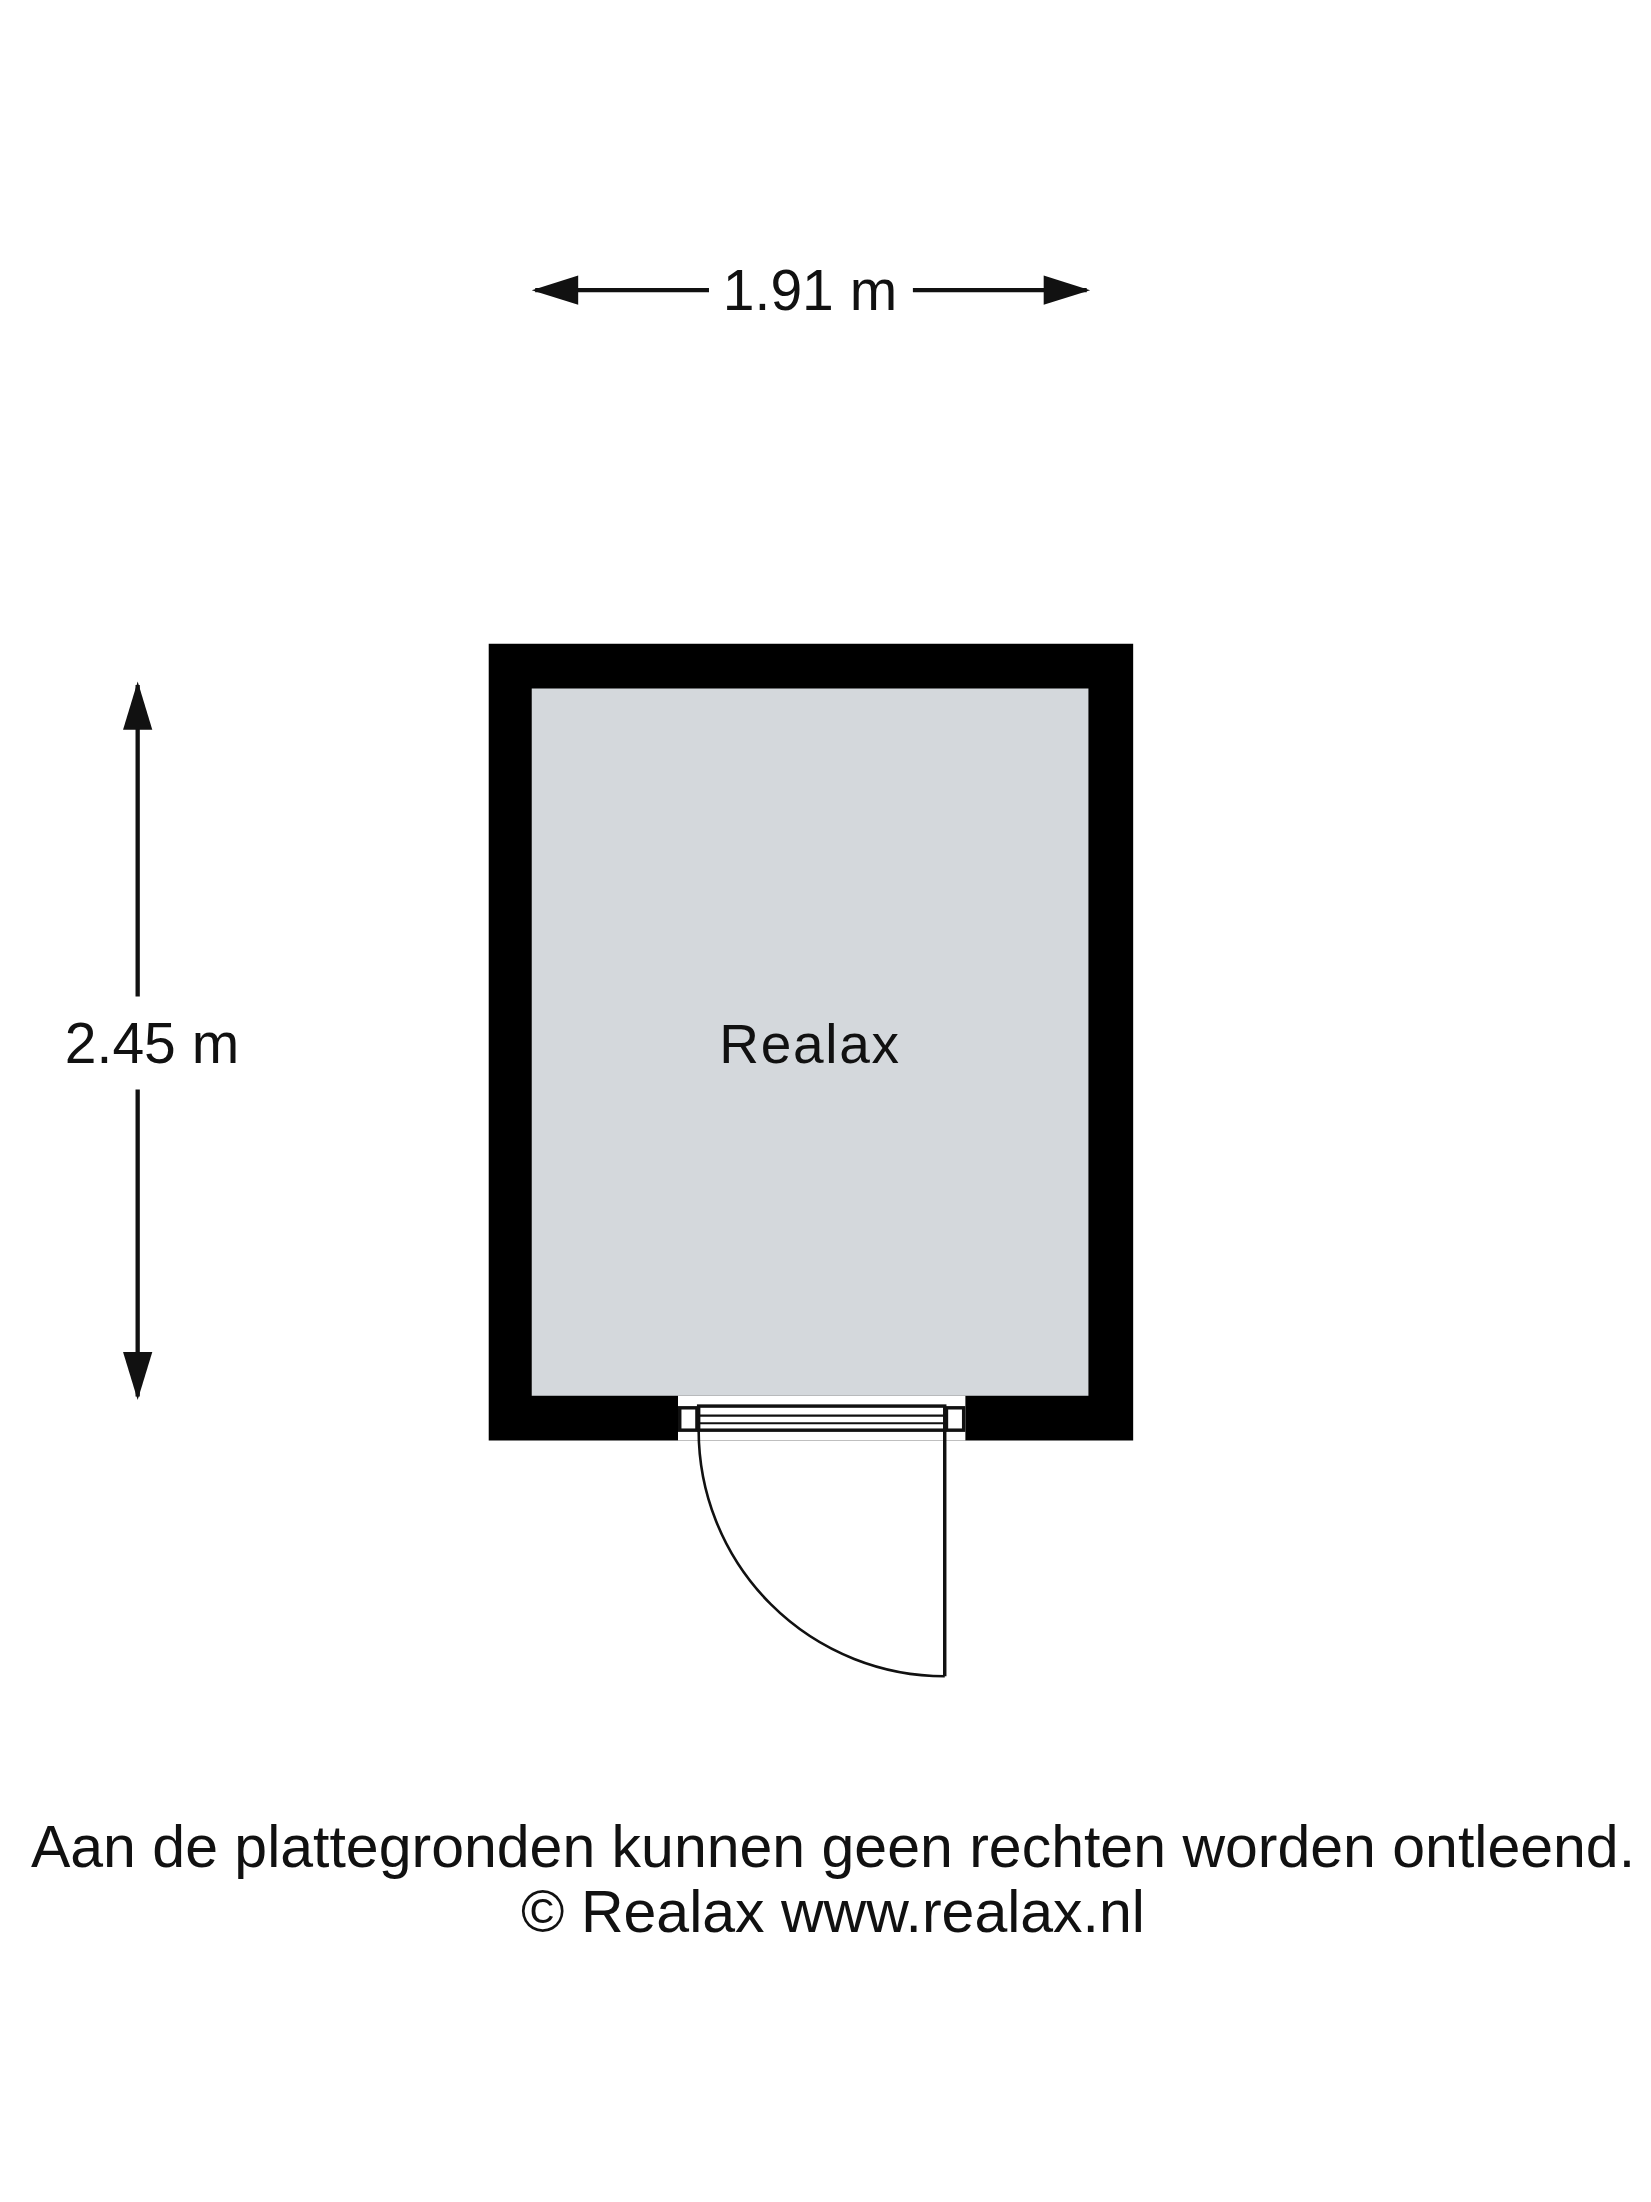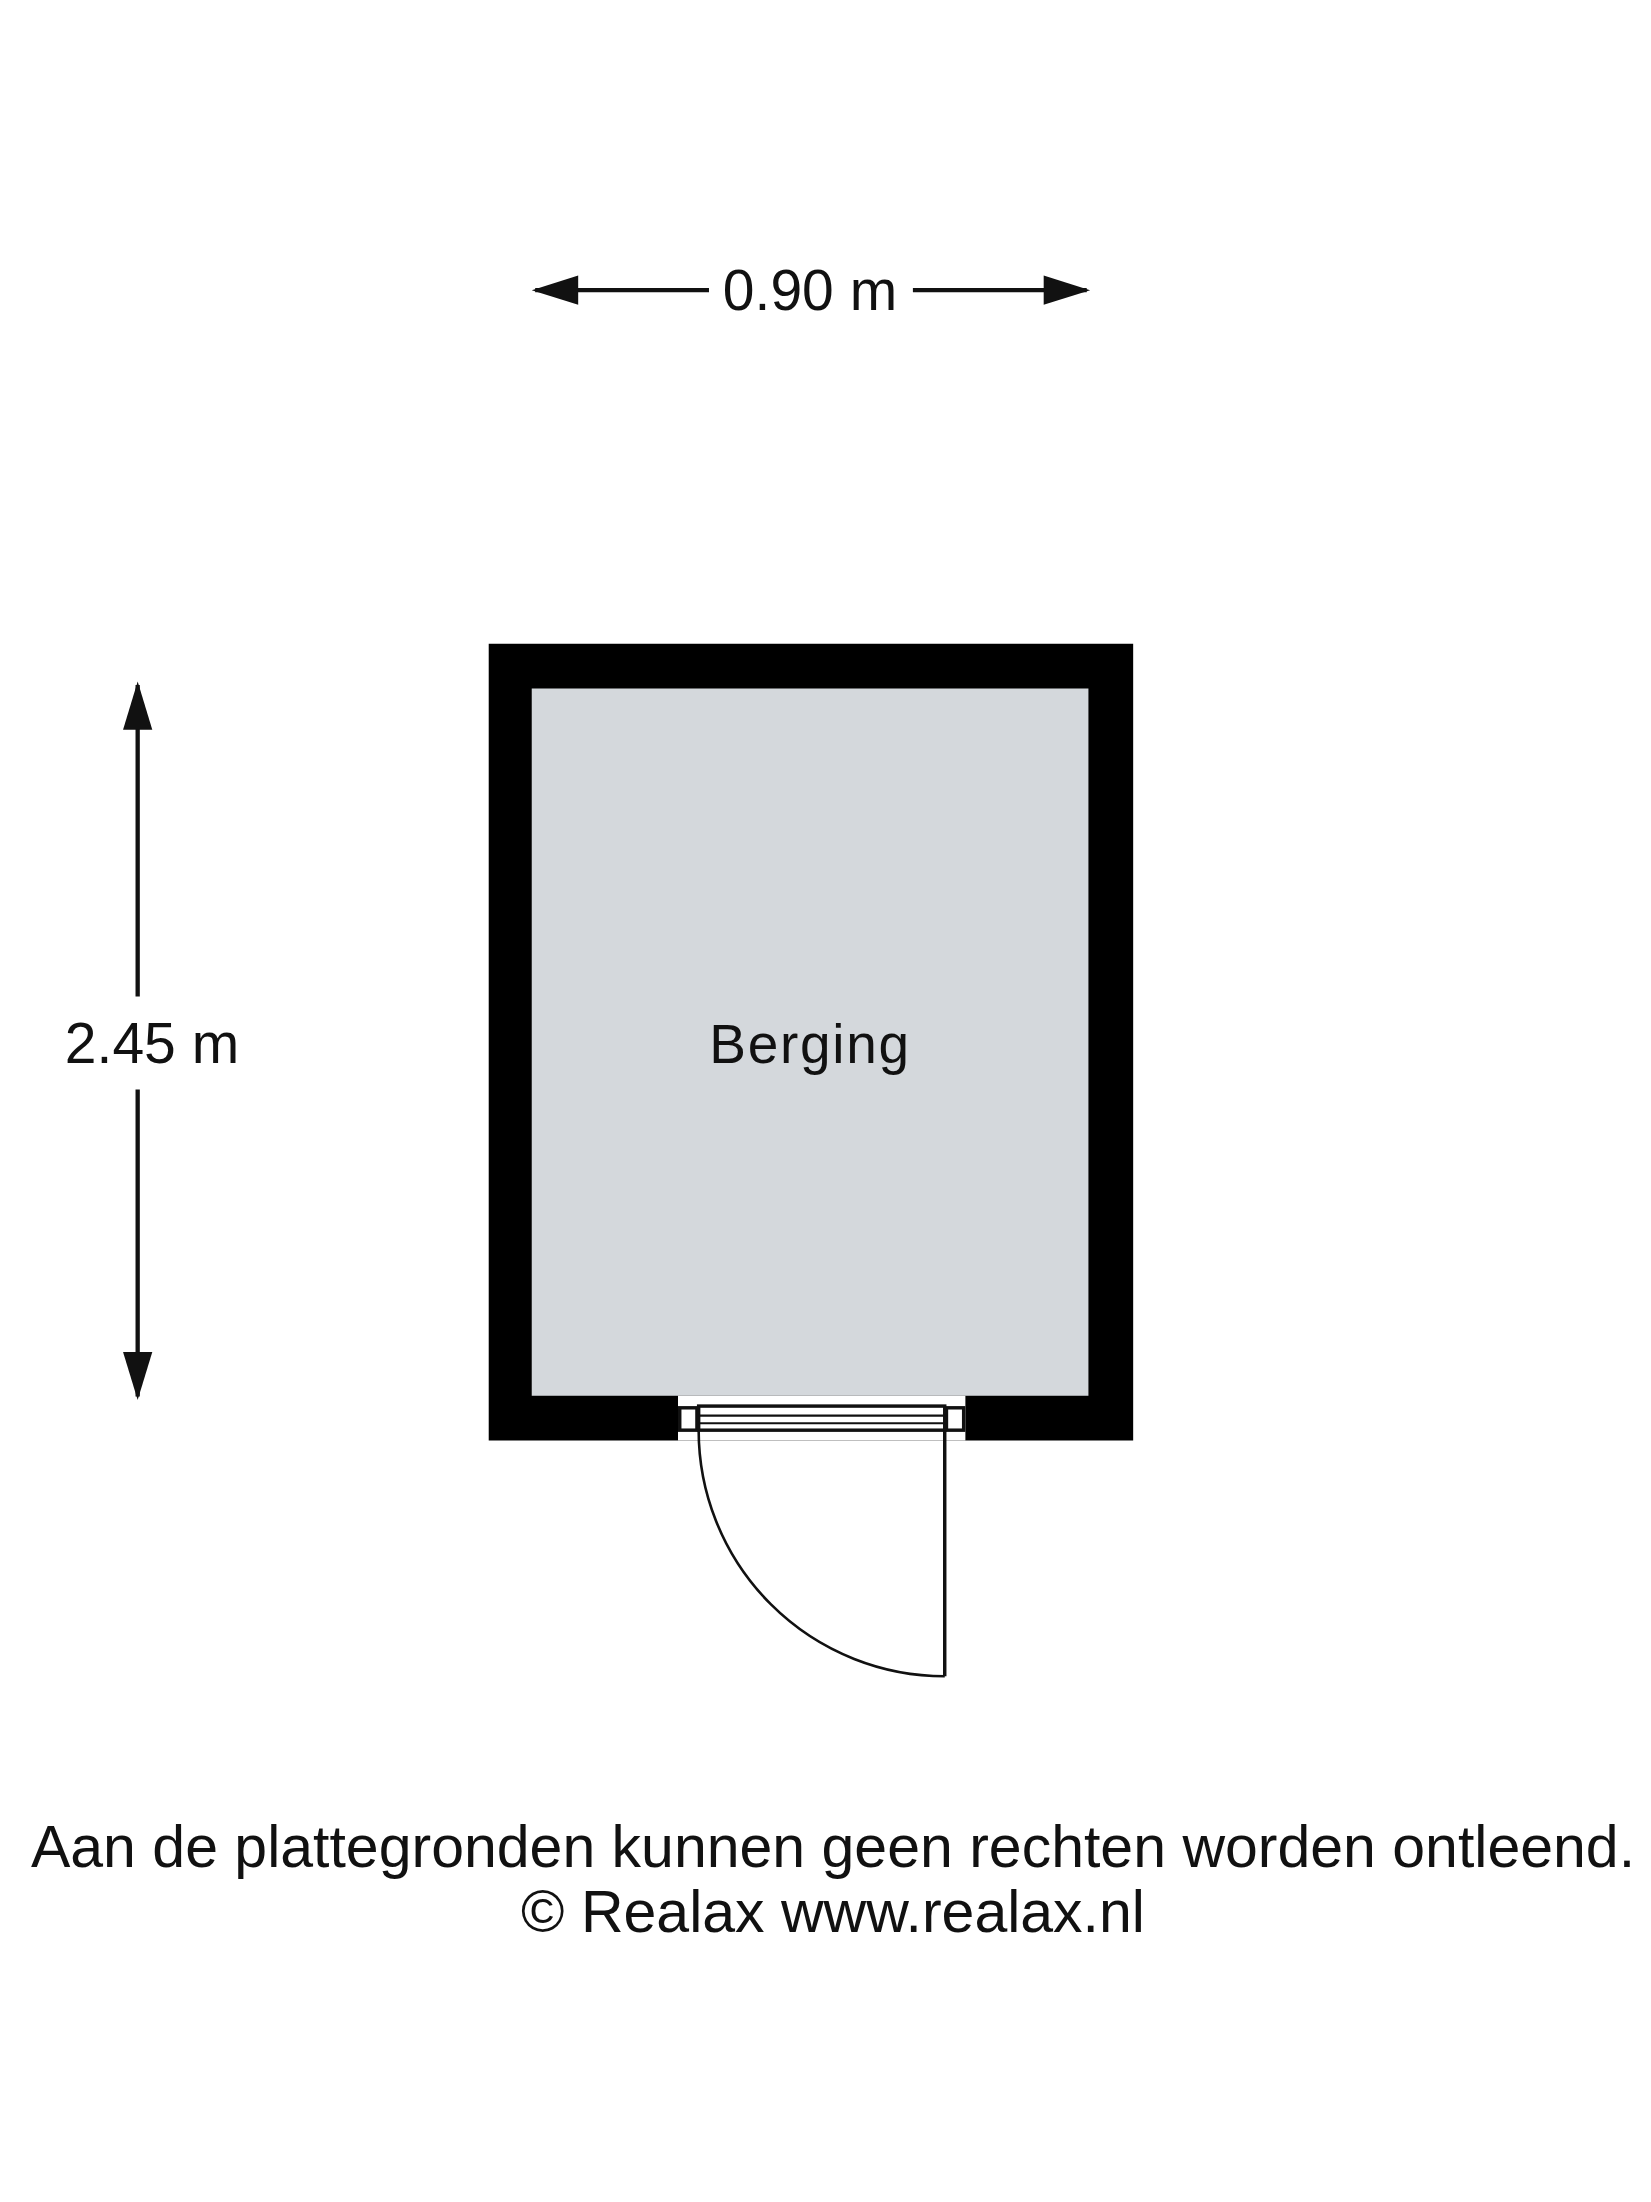--- a/index.html
+++ b/index.html
@@ -81,25 +81,25 @@
         <rect x="812" y="1634" width="286" height="28" fill="#ffffff" stroke-width="4"></rect>
         <line x1="812" y1="1645" x2="1098" y2="1645" stroke-width="2.5"></line>
         <line x1="812" y1="1654" x2="1098" y2="1654" stroke-width="2.5"></line>
       </g>
 
       <line x1="1098" y1="1662" x2="1098" y2="1948" stroke="#111111" stroke-width="4"></line>
       <path d="M 812 1662 A 286 286 0 0 0 1098 1948" fill="none" stroke="#111111" stroke-width="3"></path>
     </g>
   </svg>
 
-  <div class="label dim-label" style="left:810px; top:290px;">0.90 m</div>
+  <div class="label dim-label" style="left:810px; top:290px;">1.91 m</div>
 
   <div class="label dim-label" style="left:152px; top:1043px;">2.45 m</div>
 
-  <div class="label room-label" style="left:810px; top:1044px;">Berging</div>
+  <div class="label room-label" style="left:810px; top:1044px;">Realax</div>
 
   <div class="footer">
     <div>Aan de plattegronden kunnen geen rechten worden ontleend.</div>
     <div>© Realax www.realax.nl</div>
   </div>
 
 </div>
 
 
 </body></html>

